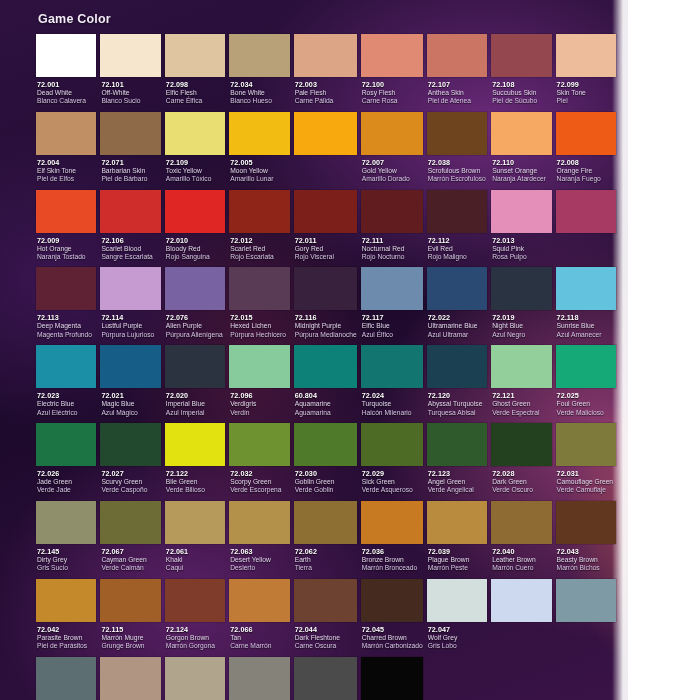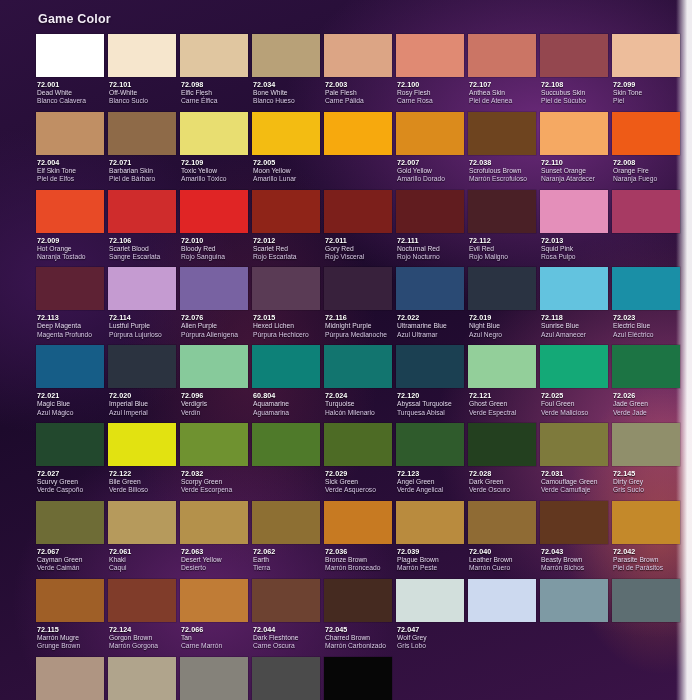--- a/index.html
+++ b/index.html
@@ -3,21 +3,21 @@
 <meta charset="utf-8">
 <style>
   * { box-sizing: border-box; margin: 0; padding: 0; }
   html, body {
     width: 700px; height: 700px;
     overflow: hidden;
     font-family: "Liberation Sans", sans-serif;
   }
   #page {
     position: relative;
-    width: 692px; height: 700px;
+    width: 628px; height: 700px;
     background: #2a1038;
     overflow: hidden;
   }
   
   .bg-layer { position: absolute; inset: 0; pointer-events: none; }
   .bg-base {
     background:
       radial-gradient(ellipse 420px 300px at 78% 18%, #6b2a7a 0%, rgba(107,42,122,0) 62%),
       radial-gradient(ellipse 380px 340px at 96% 62%, #8a3a6e 0%, rgba(138,58,110,0) 60%),
       radial-gradient(ellipse 300px 260px at 30% 86%, #5b2166 0%, rgba(91,33,102,0) 65%),
@@ -336,20 +336,28 @@
         </div>
         <div class="cell">
           <div class="swatch" style="background: rgb(56, 33, 60);"></div>
           <div class="meta">
             <div class="code">72.116</div>
             <div class="nm-en">Midnight Purple</div>
             <div class="nm-es">Púrpura Medianoche</div>
           </div>
         </div>
         <div class="cell">
+          <div class="swatch" style="background: rgb(108, 139, 173);"></div>
+          <div class="meta">
+            <div class="code">72.117</div>
+            <div class="nm-en">Elfic Blue</div>
+            <div class="nm-es">Azul Élfico</div>
+          </div>
+        </div>
+        <div class="cell">
           <div class="swatch" style="background: rgb(42, 74, 116);"></div>
           <div class="meta">
             <div class="code">72.022</div>
             <div class="nm-en">Ultramarine Blue</div>
             <div class="nm-es">Azul Ultramar</div>
           </div>
         </div>
         <div class="cell">
           <div class="swatch" style="background: rgb(42, 51, 66);"></div>
           <div class="meta">
@@ -465,20 +473,25 @@
         <div class="cell">
           <div class="swatch" style="background: rgb(111, 146, 48);"></div>
           <div class="meta">
             <div class="code">72.032</div>
             <div class="nm-en">Scorpy Green</div>
             <div class="nm-es">Verde Escorpena</div>
           </div>
         </div>
         <div class="cell">
           <div class="swatch" style="background: rgb(79, 122, 42);"></div>
+          <div class="meta">
+            <div class="code">72.030</div>
+            <div class="nm-en">Goblin Green</div>
+            <div class="nm-es">Verde Goblin</div>
+          </div>
         </div>
         <div class="cell">
           <div class="swatch" style="background: rgb(77, 107, 37);"></div>
           <div class="meta">
             <div class="code">72.029</div>
             <div class="nm-en">Sick Green</div>
             <div class="nm-es">Verde Asqueroso</div>
           </div>
         </div>
         <div class="cell">

